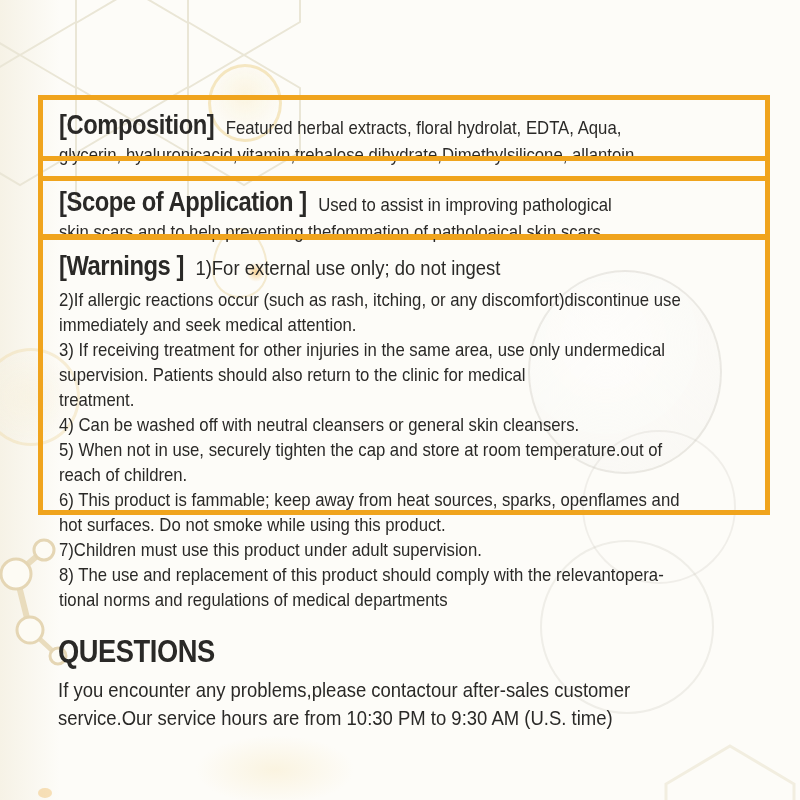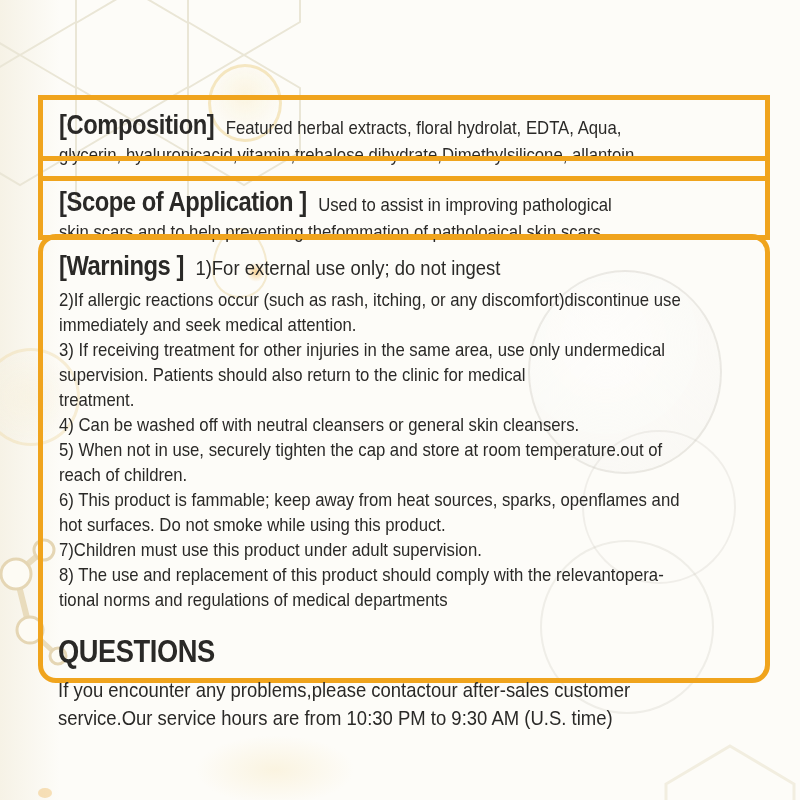--- a/index.html
+++ b/index.html
@@ -31,21 +31,21 @@
   .droplet{left:212px;top:228px;width:52px;height:66px;position:absolute;
     border:2px solid rgba(235,215,165,.5);
     border-radius:50% 50% 50% 50%/62% 62% 40% 40%;}
   .drop-glow{left:246px;top:262px;width:20px;height:20px;position:absolute;border-radius:50%;
     background:radial-gradient(circle,rgba(244,176,66,.55),rgba(244,176,66,0) 70%);}
   
   .box{position:absolute;left:38px;width:732px;box-sizing:border-box;
     border:5px solid #F0A41D;z-index:2;padding:8px 16px;}
   .box-composition{top:55px;height:86px;margin-top:40px;}
   .box-scope{top:156px;height:84px;padding-top:24px;}
-  .box-warnings{top:234px;height:449px;padding-top:10px;border-radius:18px;}
+  .box-warnings{top:234px;height:281px;padding-top:10px;}
   .cond{transform:scaleX(0.88);transform-origin:0 0;width:113.5%;}
   p,.w-item{margin:0;}
   .sec-title{font-weight:bold;font-size:27px;letter-spacing:-0.5px;margin-right:13px;}
   .lead{font-size:21px;}
   .body-text{font-size:19px;line-height:25px;white-space:pre-line;}
   .head-line{line-height:34px;}
   .w-item{font-size:19px;line-height:25px;white-space:pre-line;}
   
   .questions-title{position:absolute;left:58px;top:634px;z-index:2;
     font-weight:bold;font-size:31px;letter-spacing:-0.5px;margin:0;}

